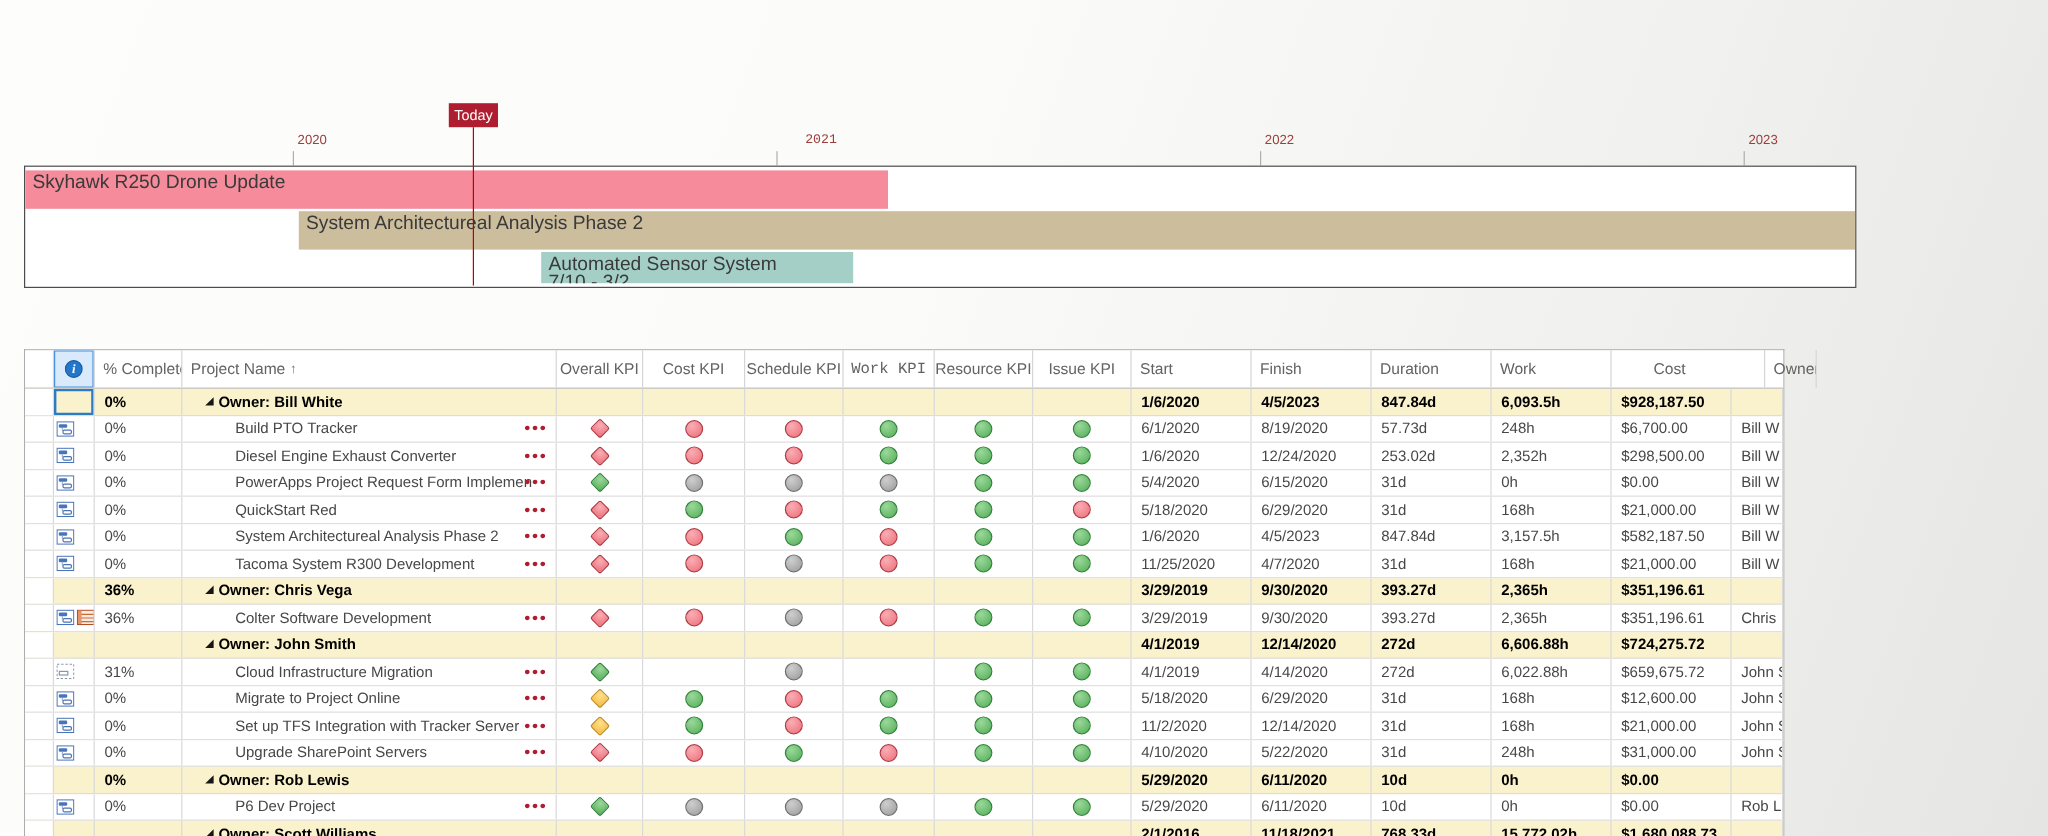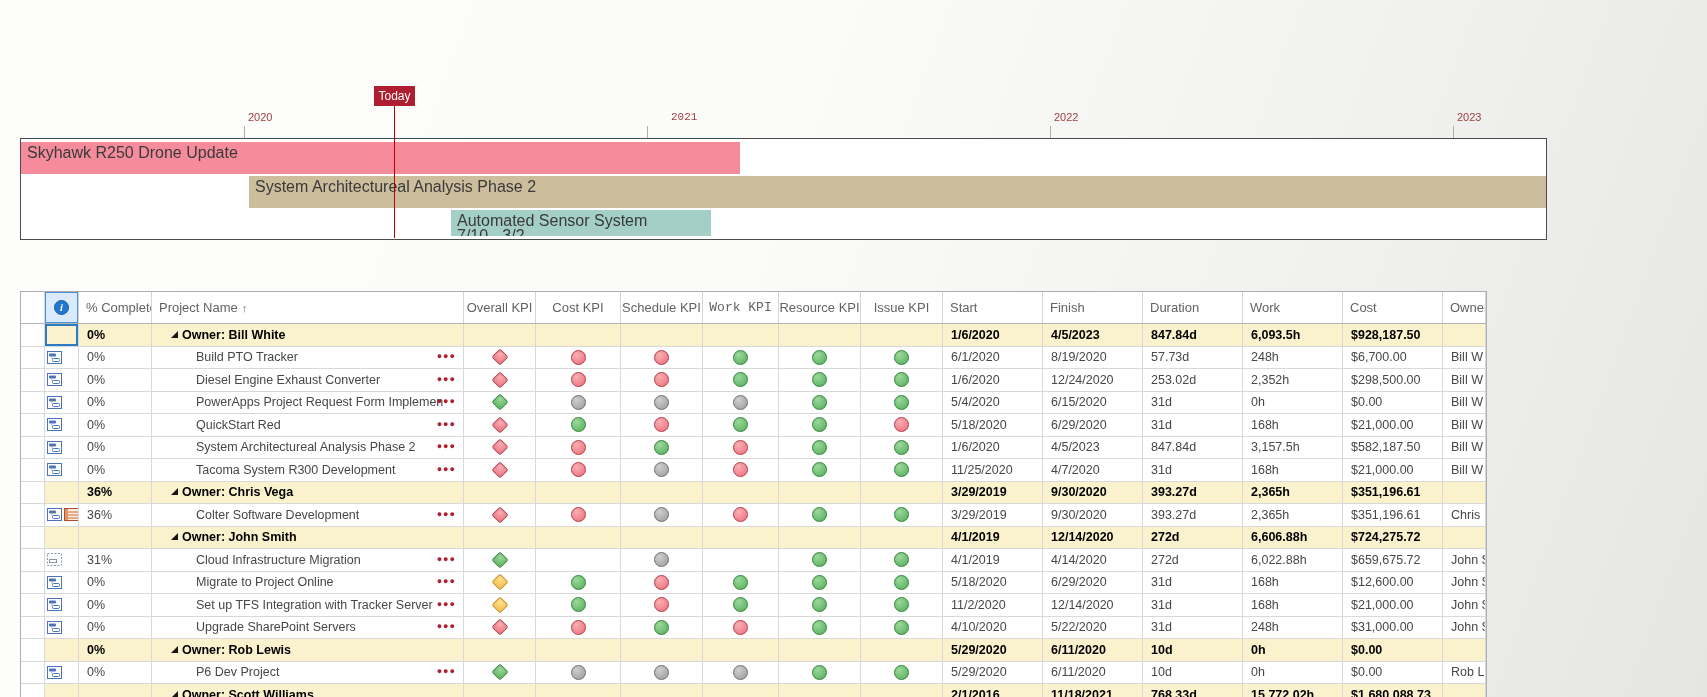--- a/index.html
+++ b/index.html
@@ -136,21 +136,21 @@
         </div>
         <div class="hcell" style="width: 100px;">
           <span>Finish</span>
         </div>
         <div class="hcell" style="width: 100px;">
           <span>Duration</span>
         </div>
         <div class="hcell" style="width: 100px; align-items: center;">
           <span>Work</span>
         </div>
-        <div class="hcell" style="width: 100px;">
+        <div class="hcell" style="width: 100px; margin-left: 28px;">
           <span>Cost</span>
         </div>
         <div class="hcell" style="width: 43px;">
           <span>Owner</span>
         </div>
       </div>
     <div>
         <div class="row group">
           <div class="cell rowhdr-cell" style="width: 24px;"></div>
           <div class="cell center info-cell sel" style="width: 34px;"></div>

